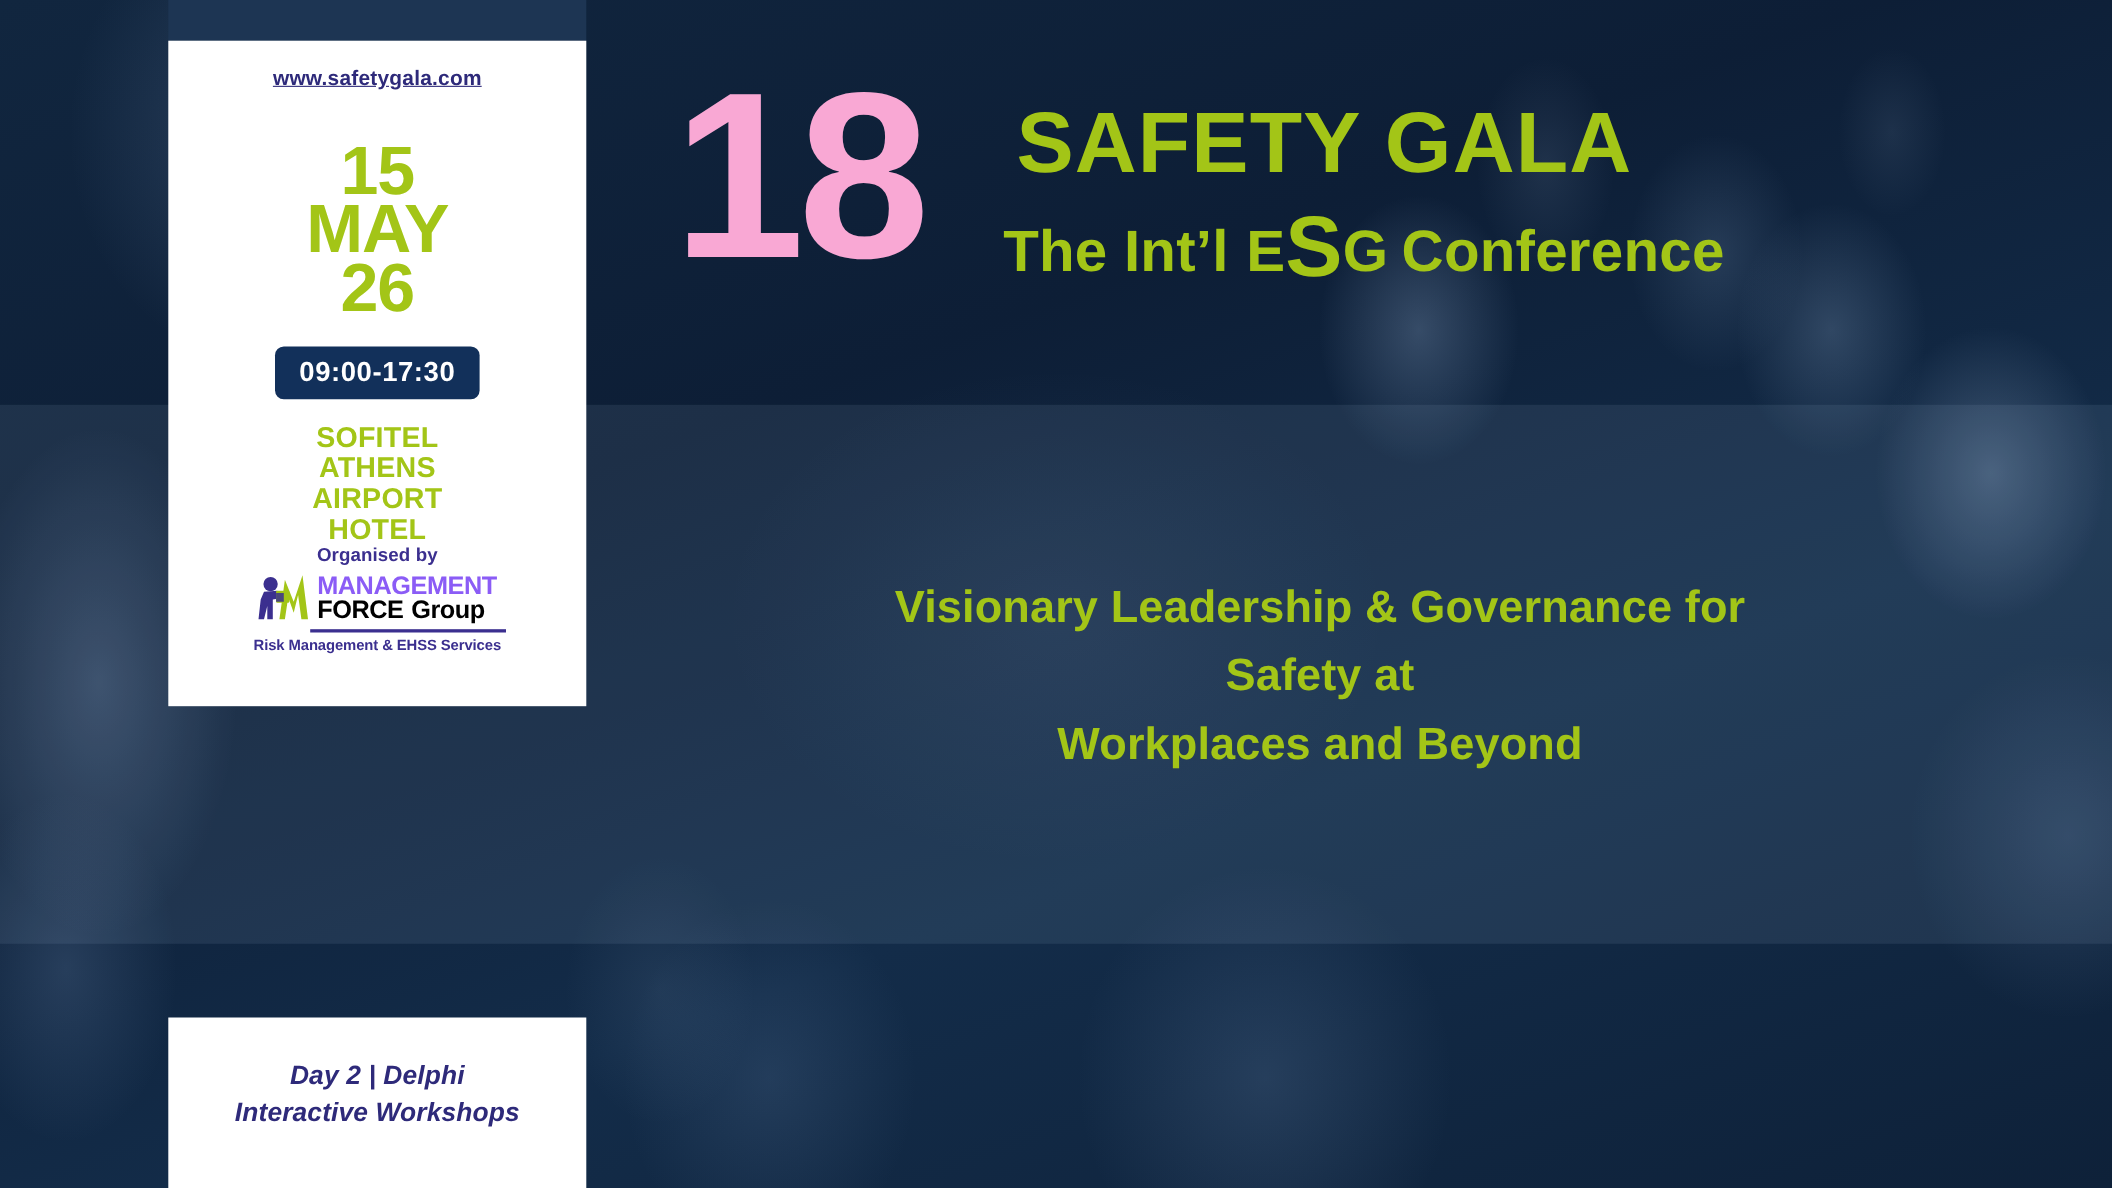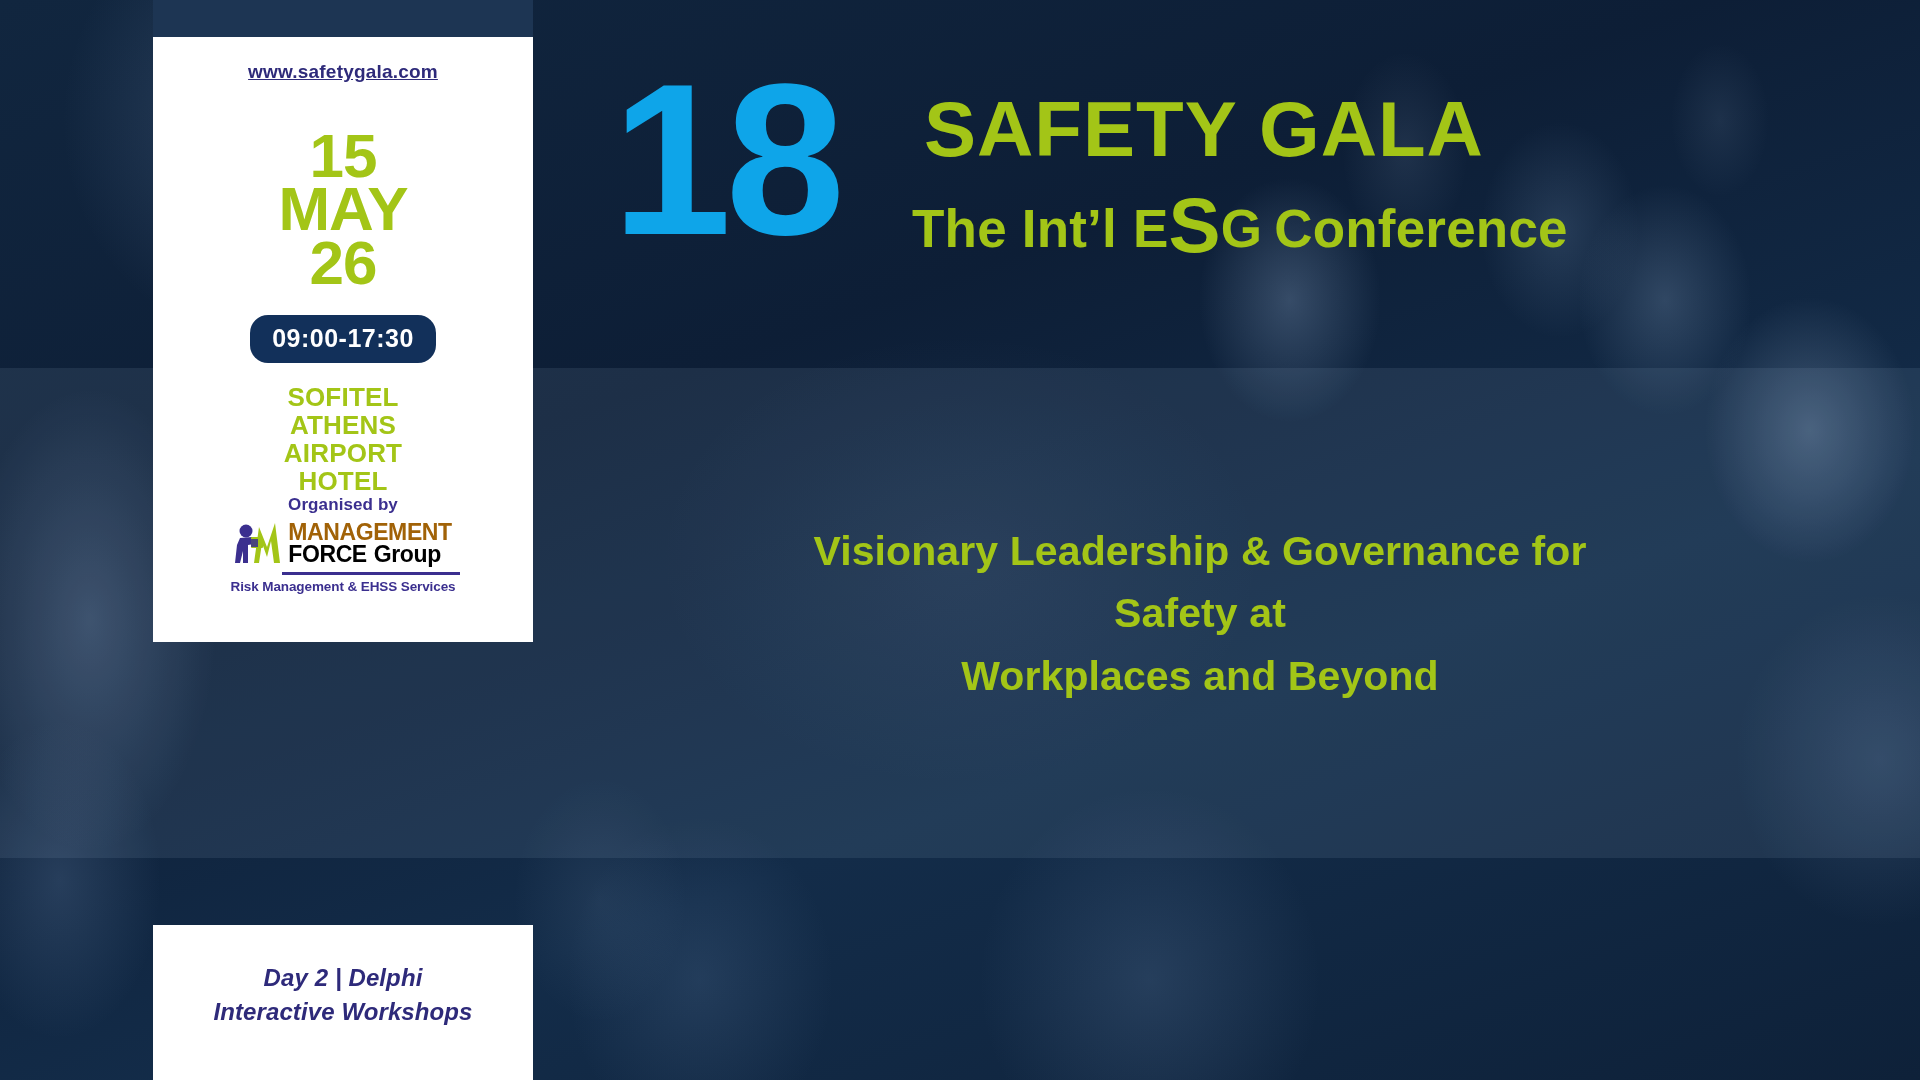--- a/index.html
+++ b/index.html
@@ -73,21 +73,21 @@
   #date-day { font-size:62px; display:block; }
   #date-month { font-size:62px; display:block; }
   #date-year { font-size:62px; display:block; }
 
   #time-badge{
     margin-top:26px;
     background:#12305a;
     color:#ffffff;
     font-size:25px; font-weight:800;
     padding:9px 22px 10px;
-    border-radius:18px;
+    border-radius:8px;
     letter-spacing:.5px;
     white-space:nowrap;
   }
 
   #venue{
     margin-top:20px;
     text-align:center;
     color:#a3c517;
     font-weight:800;
     font-size:26px;
@@ -101,21 +101,21 @@
     margin-top:auto; margin-bottom:58px;
     display:flex; flex-direction:column; align-items:center;
   }
   #organised-by{
     font-size:17px; font-weight:700; color:#3b2f8f; letter-spacing:.1px;
     margin-bottom:2px;
   }
   #logo-row{ display:flex; align-items:center; }
   #logo-mark{ position:relative; width:58px; height:52px; flex:0 0 auto; }
   #logo-words{ display:flex; flex-direction:column; line-height:.96; margin-left:-4px; }
-  .logo-l1{ font-size:23px; font-weight:900; color:#a16207; letter-spacing:-.4px; }
+  .logo-l1{ font-size:23px; font-weight:900; color:#8b5cf6; letter-spacing:-.4px; }
   .logo-l2{ font-size:23px; font-weight:900; color:#000000; letter-spacing:-.4px; }
   .logo-l2 em{ font-style:normal; font-weight:600; }
   #logo-rule{ width:178px; height:3px; background:#3b2f8f; margin-top:3px; margin-left:56px; }
   #logo-tagline{
     font-size:13.5px; font-weight:600; color:#3b2f8f; margin-top:4px; letter-spacing:-.1px;
   }
 
   
   #day-card{
     position:absolute; left:153px; top:925px; width:380px; height:162px;
@@ -128,21 +128,21 @@
     font-size:24px; font-weight:800; color:#2e2a7a; line-height:1.42;
     letter-spacing:.1px;
   }
 
   
   #headline{
     position:absolute; left:612px; top:62px; width:1200px; height:220px;
   }
   #edition-num{
     position:absolute; left:0; top:-10px;
-    font-size:215px; font-weight:900; color:#0ea5e9;
+    font-size:215px; font-weight:900; color:#f9a8d4;
     line-height:1; letter-spacing:-6px;
   }
   #title-main{
     position:absolute; left:312px; top:28px;
     font-size:78px; font-weight:800; color:#a3c517;
     letter-spacing:1px; line-height:1; white-space:nowrap;
   }
   #title-sub{
     position:absolute; left:300px; top:140px;
     font-size:53px; font-weight:800; color:#a3c517;

